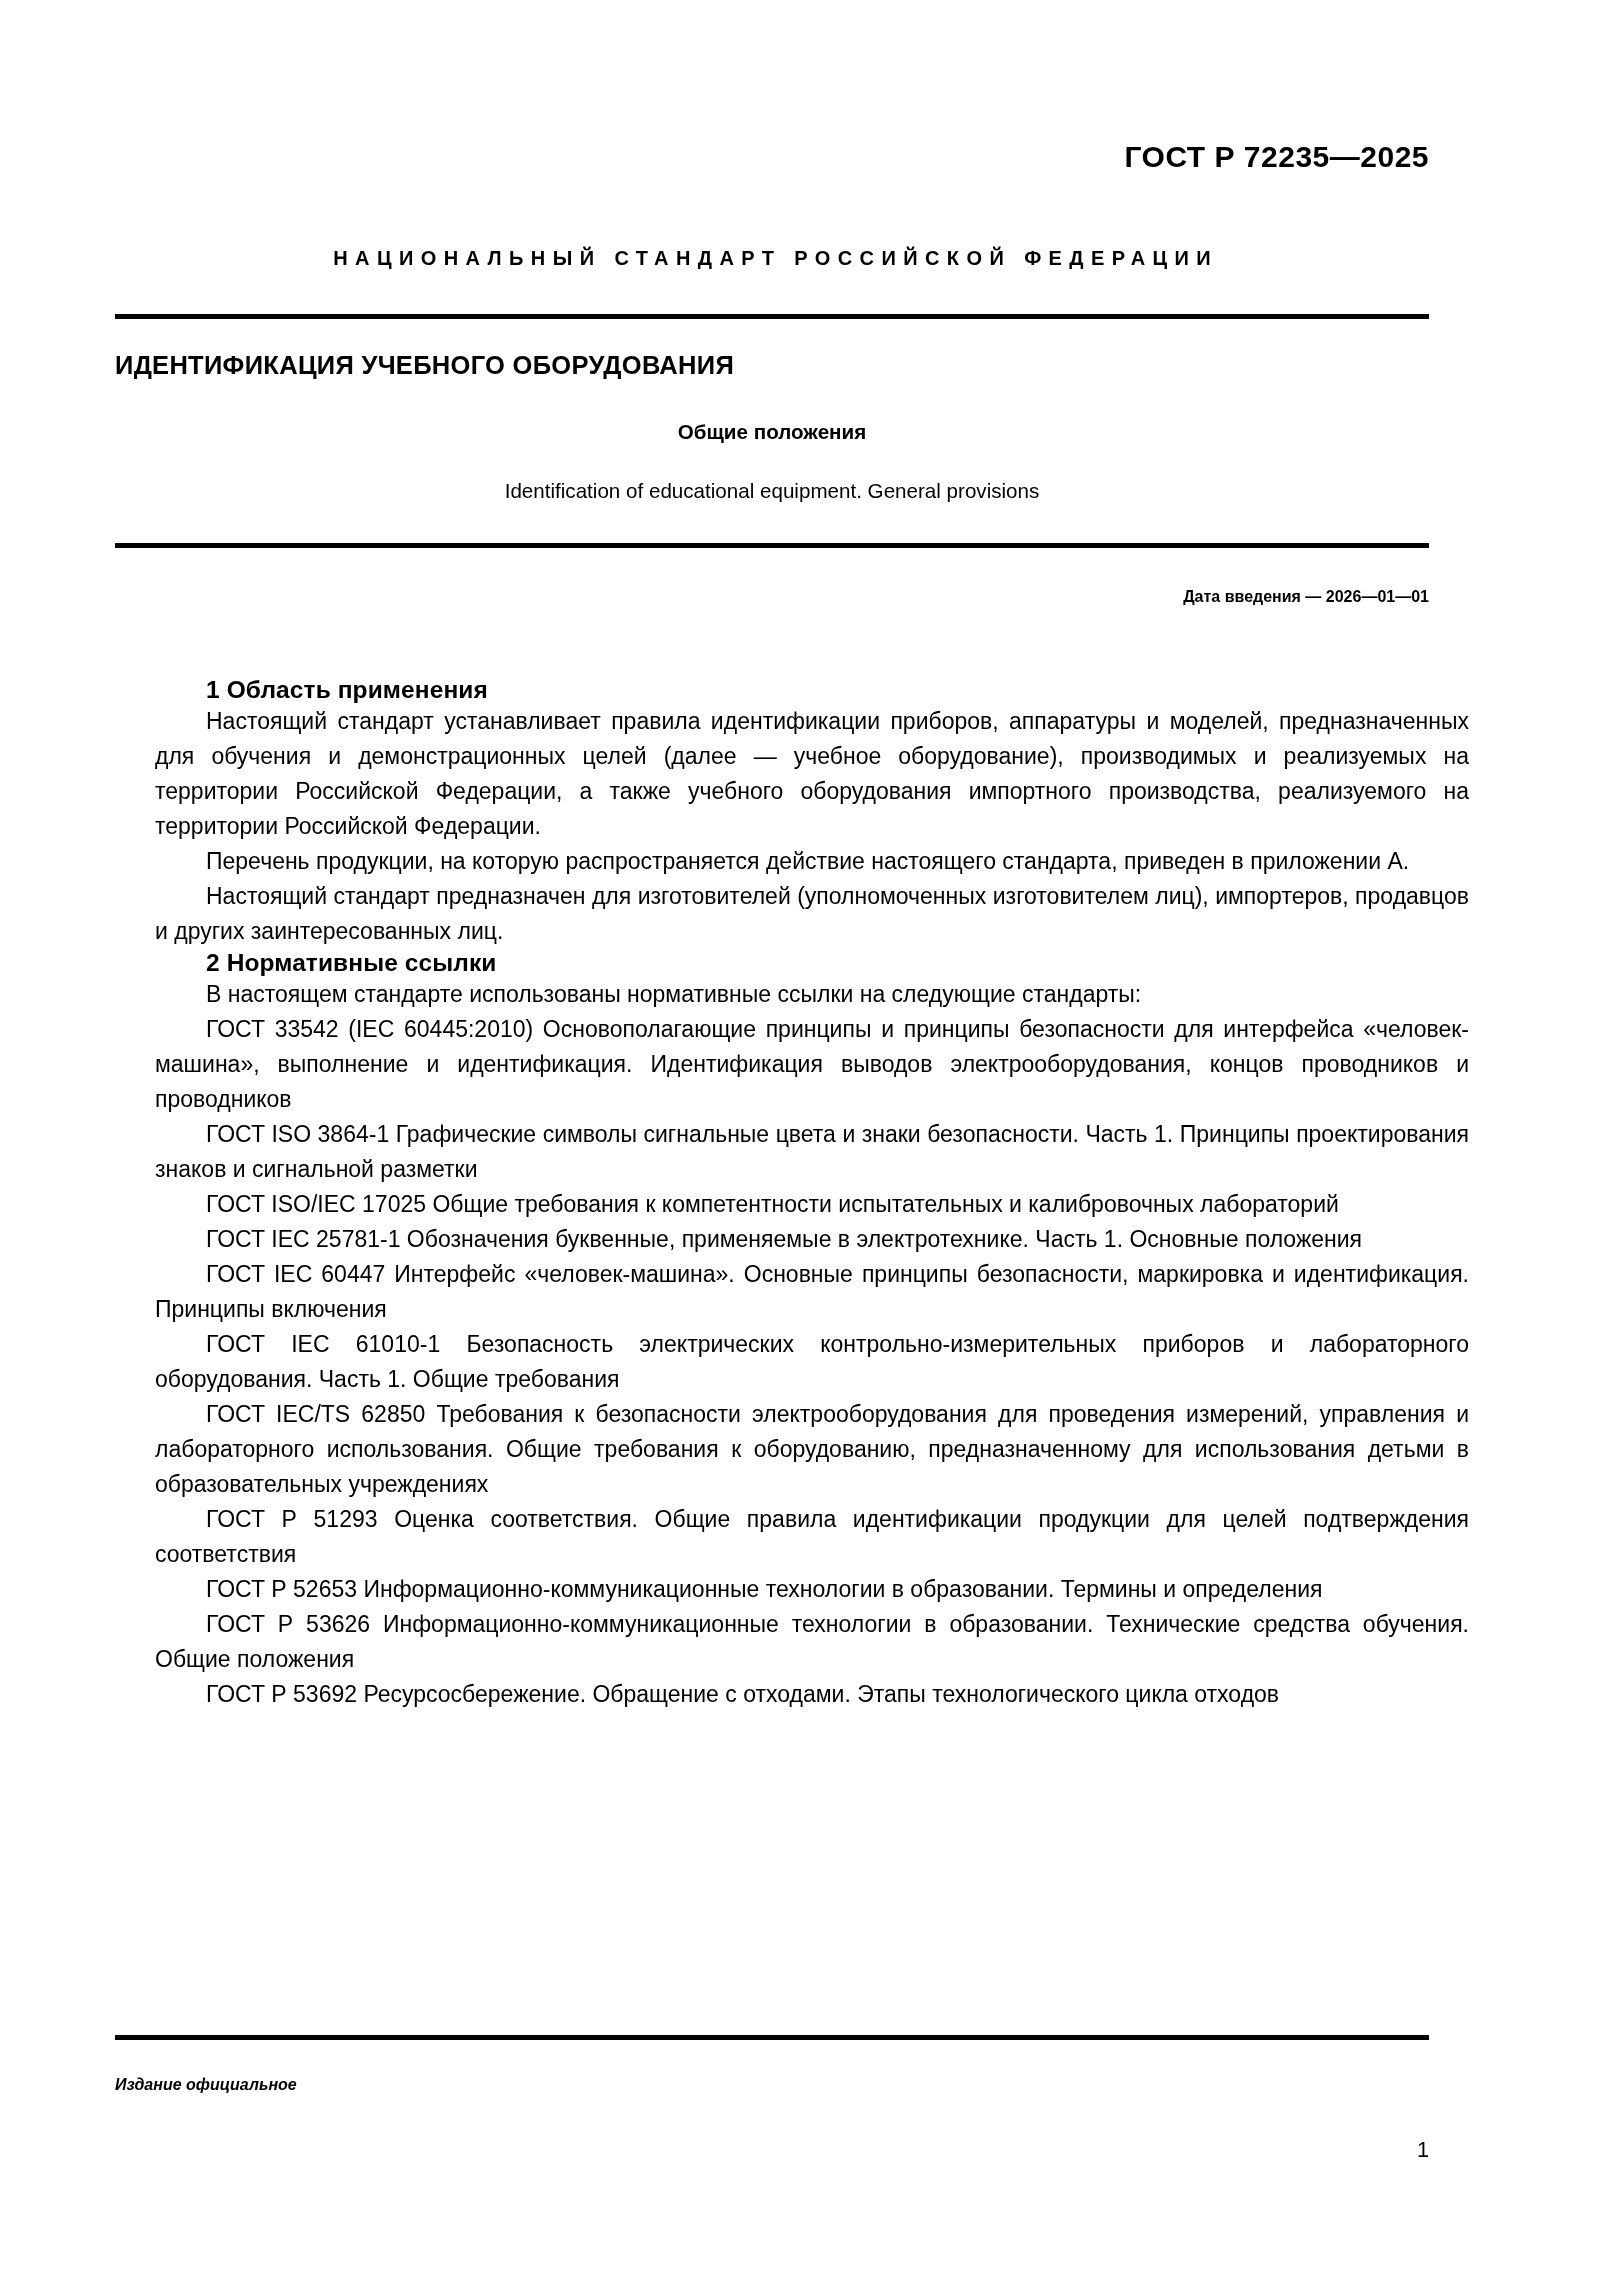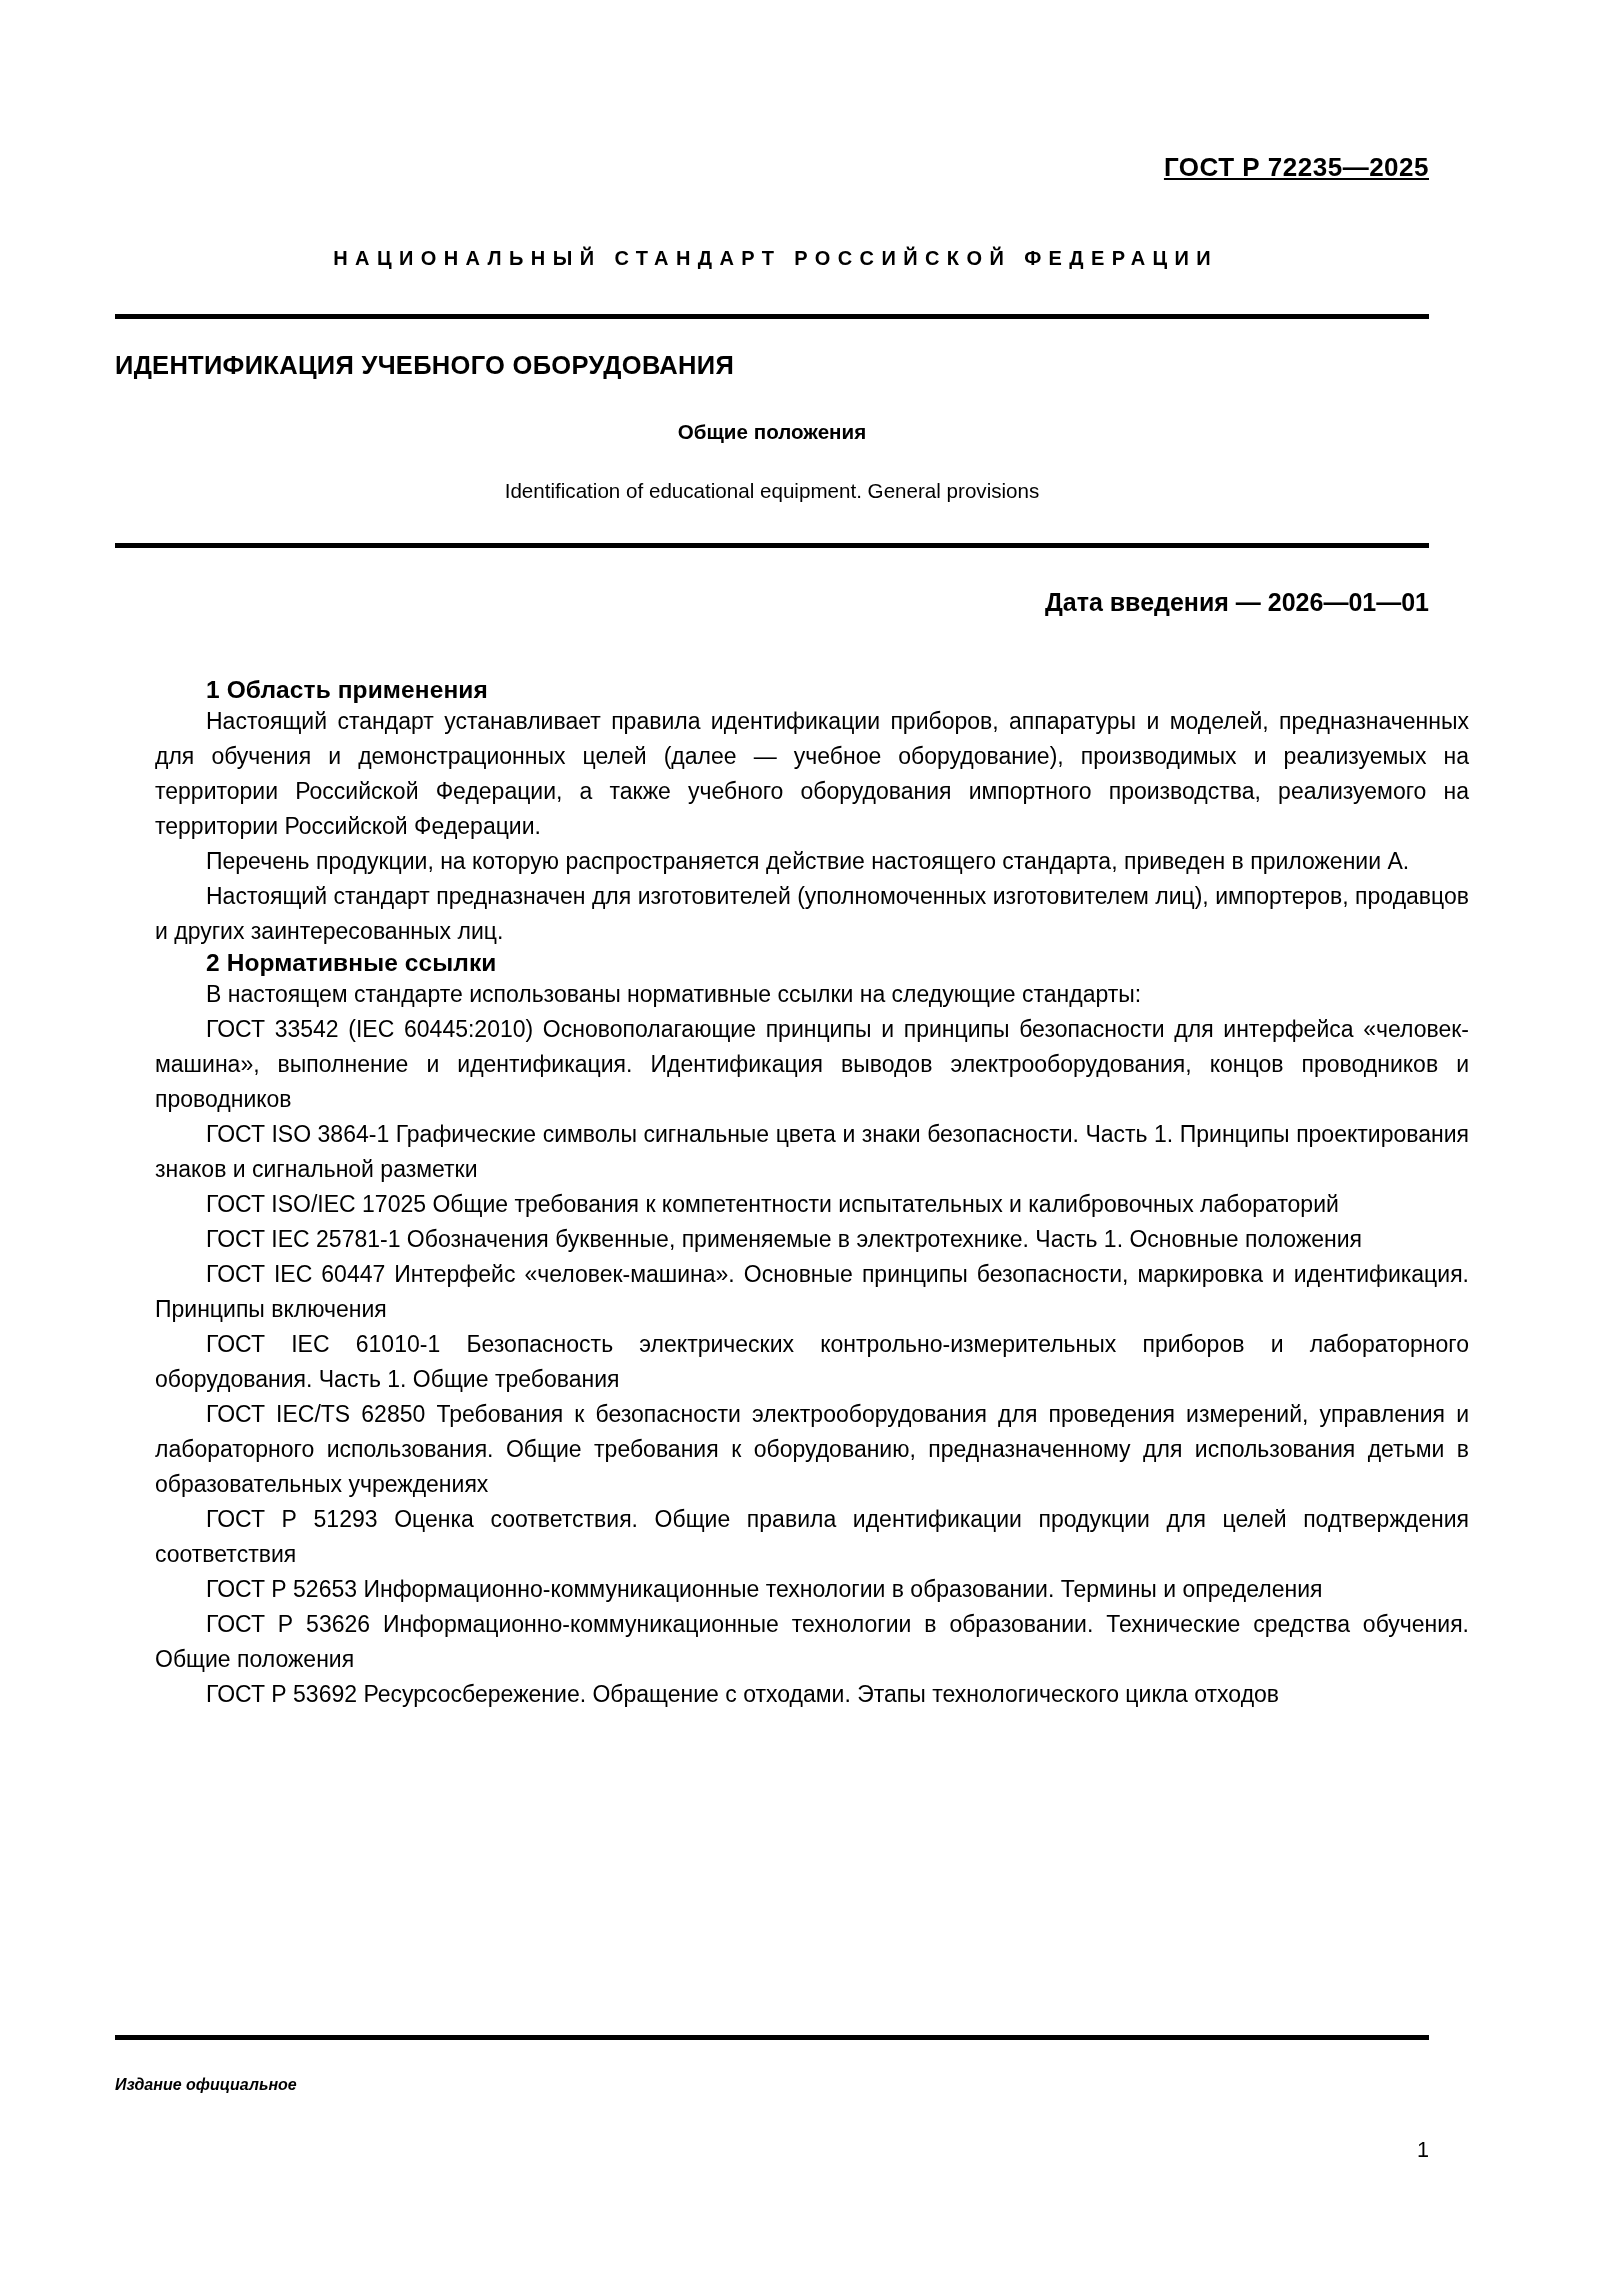--- a/index.html
+++ b/index.html
@@ -23,27 +23,26 @@
     position: absolute;
     left: 115px;
     top: 0;
     width: 1314px;
     height: 2293px;
   }
 
   
   .doc-number {
     position: absolute;
-    top: 152px;
+    top: 140px;
     right: 0;
-    font-size: 26px;
+    font-size: 30px;
     font-weight: bold;
     letter-spacing: 0.5px;
     white-space: nowrap;
-    text-decoration: underline;
   }
   .national-line {
     position: absolute;
     top: 247px;
     left: 0;
     width: 1314px;
     text-align: center;
     font-size: 20px;
     font-weight: bold;
     letter-spacing: 7.4px;
@@ -85,21 +84,21 @@
     width: 1314px;
     text-align: center;
     font-size: 20.6px;
     font-weight: normal;
   }
 
   .intro-date {
     position: absolute;
     top: 588px;
     right: 0;
-    font-size: 25px;
+    font-size: 16px;
     font-weight: bold;
     white-space: nowrap;
   }
 
   
   .body-area {
     position: absolute;
     top: 676px;
     left: 0;
     width: 1314px;

